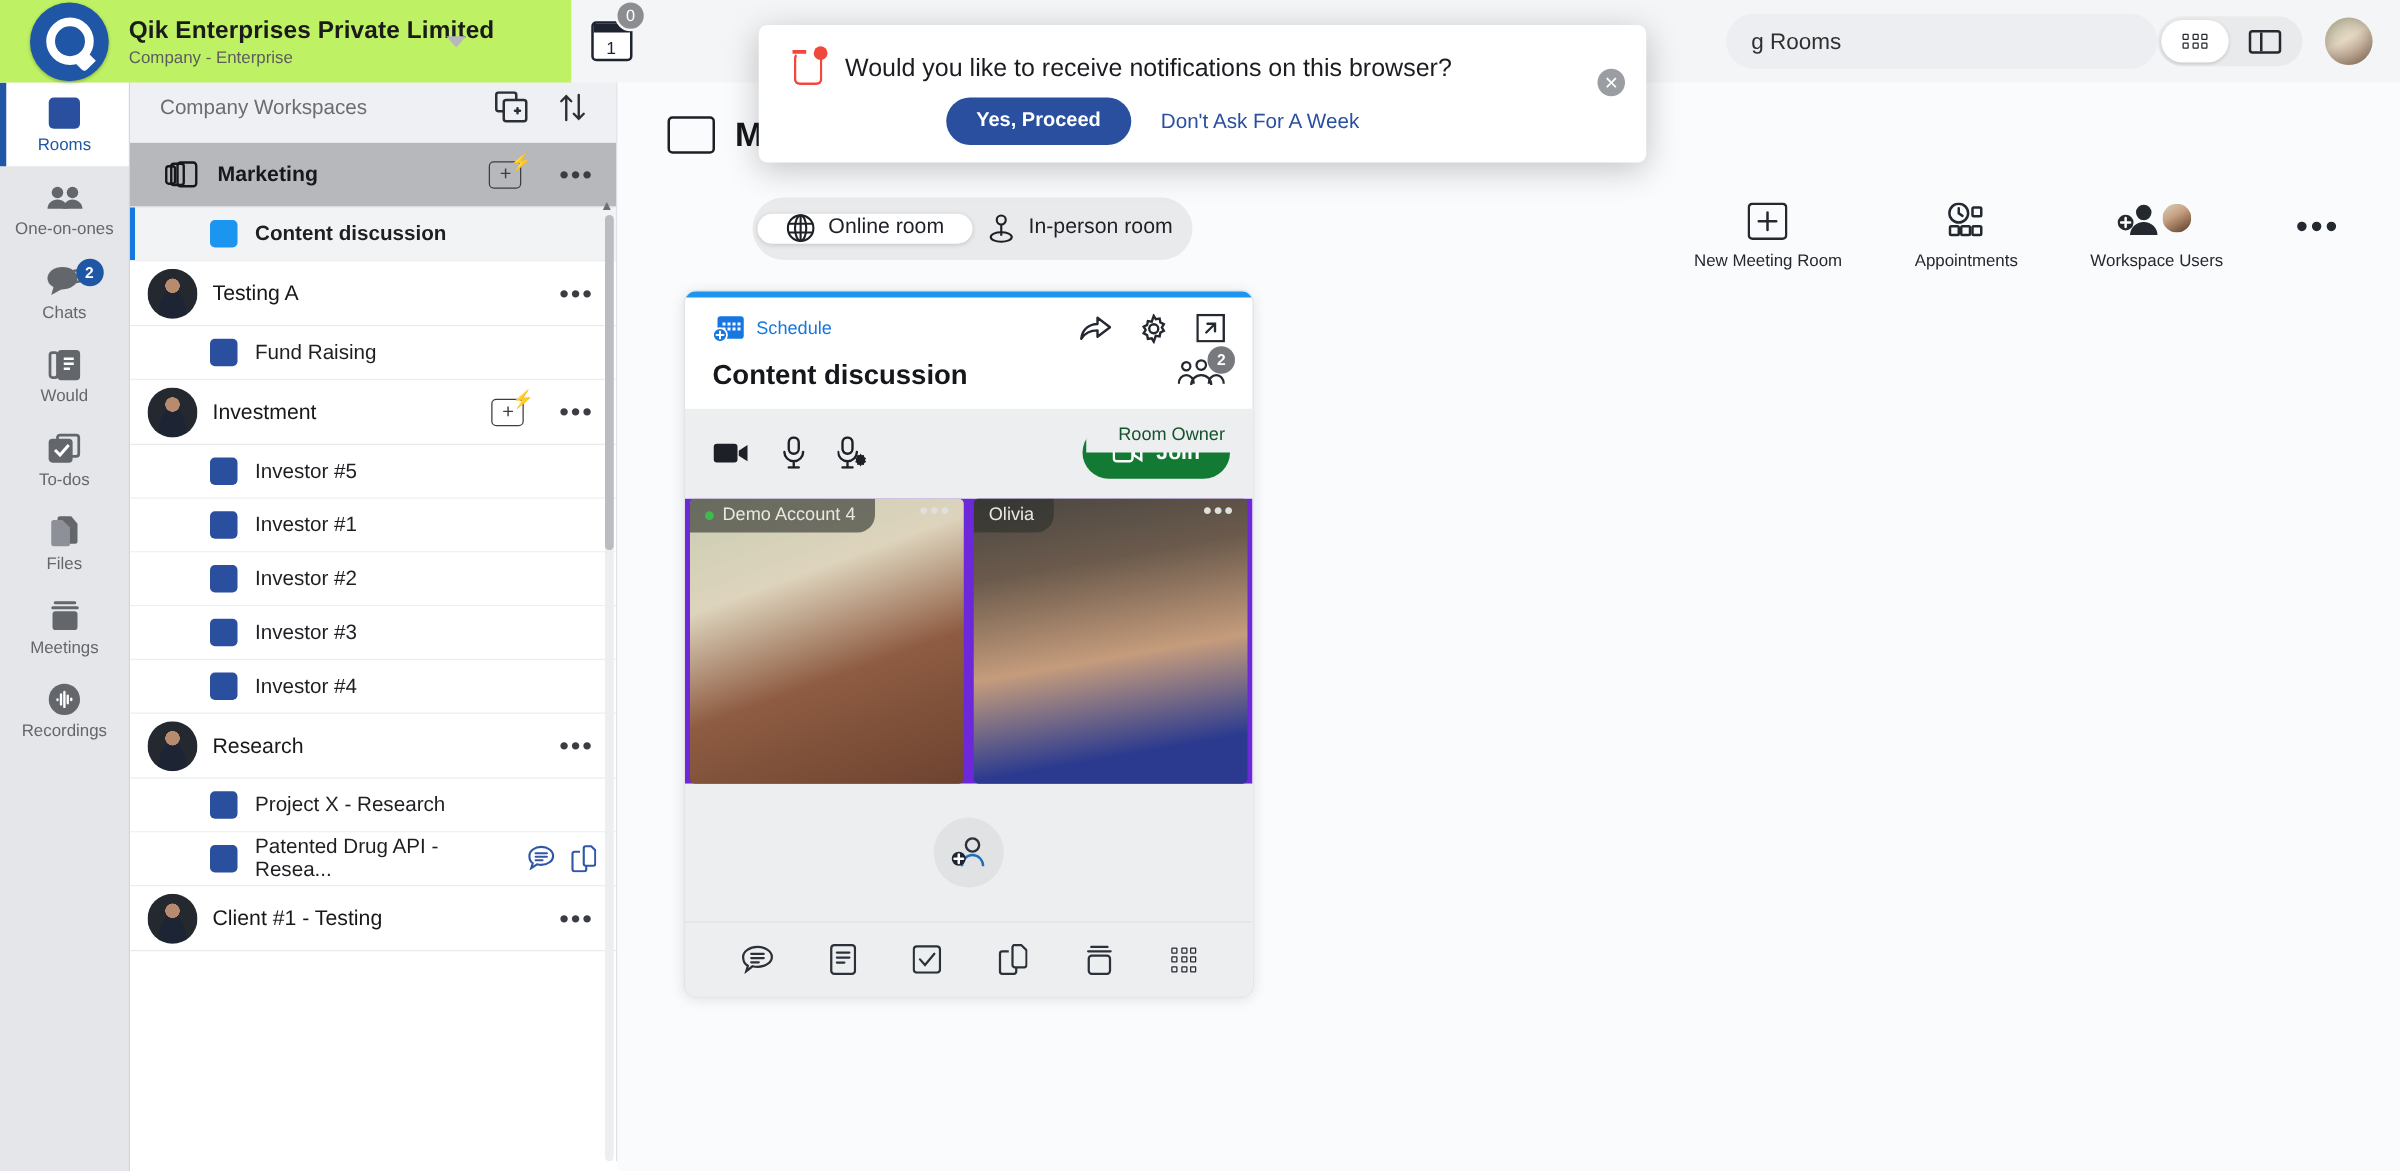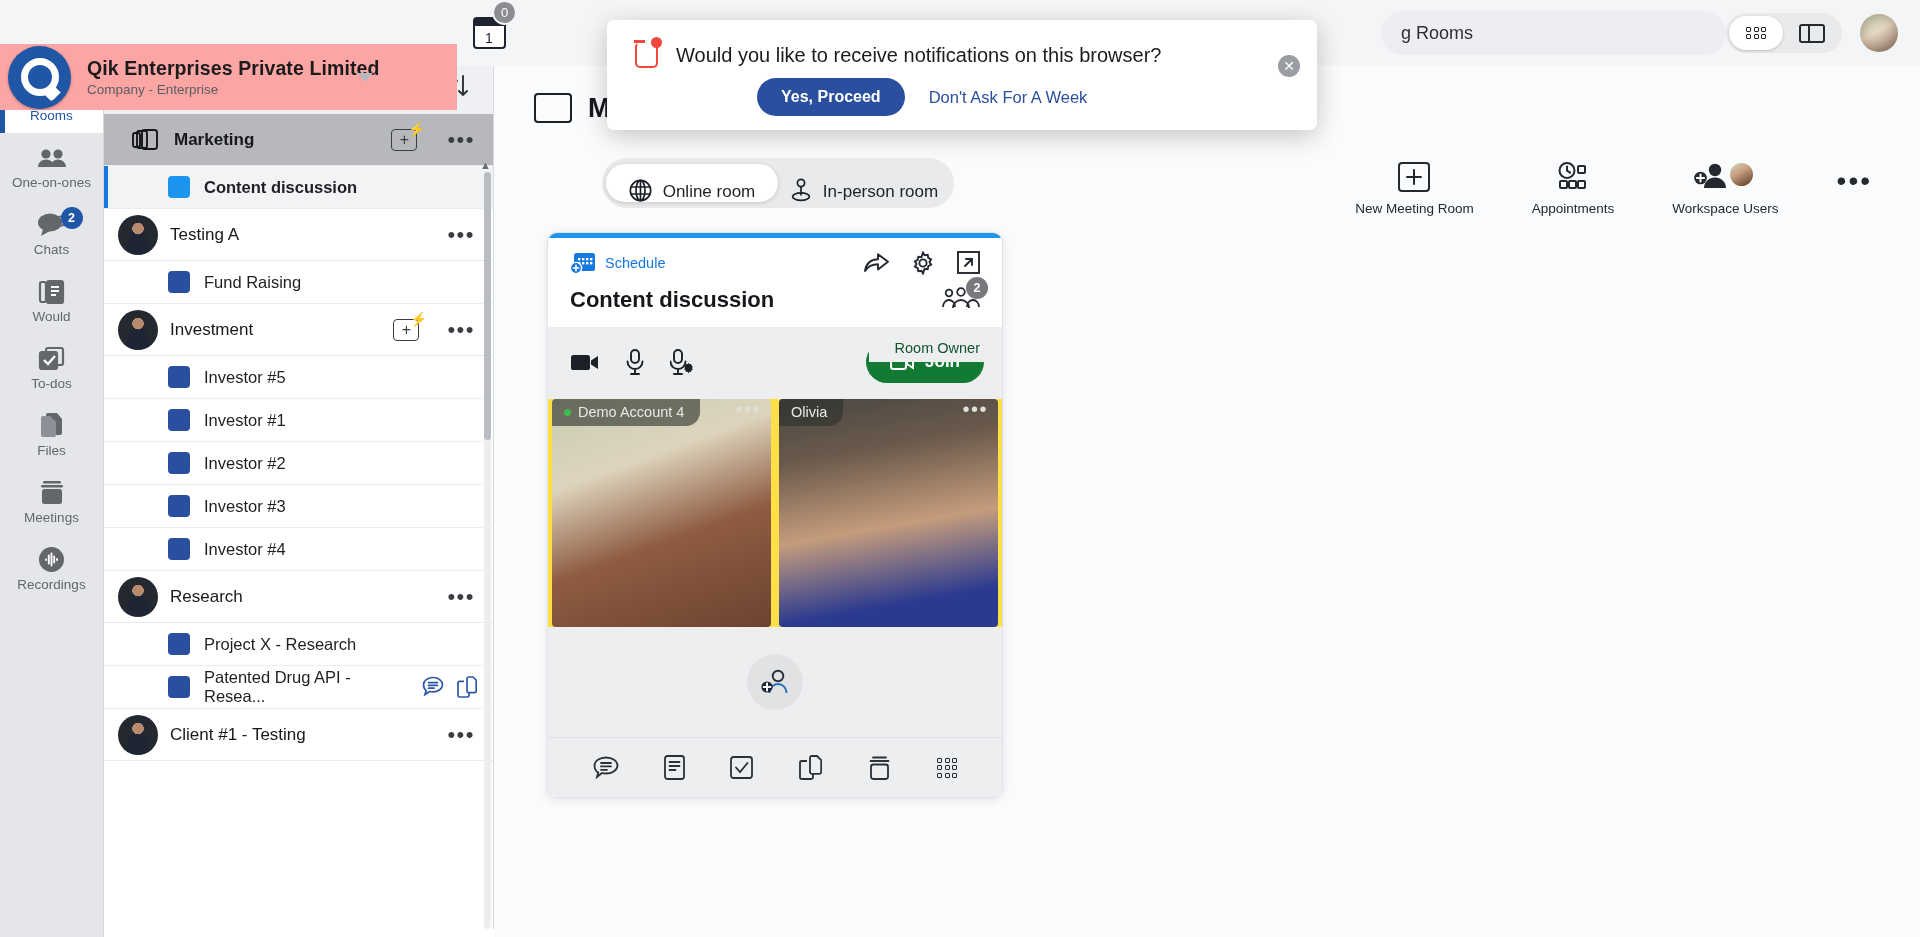--- a/index.html
+++ b/index.html
@@ -9,22 +9,22 @@
     background:#ffffff; overflow:hidden;
   }
   body { position:relative; }
 
   
   .topbar {
     position:absolute; top:0; left:0; width:1920px; height:66px;
     background:#f4f5f7; display:flex; align-items:stretch; z-index:5;
   }
   .org-block {
-    width:457px; height:66px; background:#fca5a5;
-    display:flex; align-items:center; padding-left:8px; position:relative;margin-top:44px;
+    width:457px; height:66px; background:#bef264;
+    display:flex; align-items:center; padding-left:24px; position:relative;
   }
   .org-logo {
     width:63px; height:63px; border-radius:50%;
     background:#1f56a5; position:relative; flex:none;
     box-shadow:0 1px 3px rgba(0,0,0,.3);
     display:flex; align-items:center; justify-content:center;
   }
   .org-logo .ring {
     width:38px; height:38px; border-radius:50%;
     border:7px solid #ffffff; position:relative;
@@ -172,21 +172,21 @@
     position:absolute;right:48px;top:94px;display:flex;align-items:flex-start;gap:58px;
   }
   .ma{display:flex;flex-direction:column;align-items:center;gap:7px;color:#24282f;font-size:13.5px;}
   .ma .ico{height:34px;display:flex;align-items:center;justify-content:center;}
 
   
   .roomtabs{
     margin:8px 0 0 108px; width:352px;height:50px;border-radius:25px;background:#e9eaec;
     display:flex;align-items:center;padding:4px;
   }
-  .rt{flex:1;height:38px;border-radius:21px;display:flex;align-items:flex-end;justify-content:center;gap:11px;font-size:17px;color:#1d2026;}
+  .rt{flex:1;height:24px;border-radius:21px;display:flex;align-items:flex-start;justify-content:center;gap:11px;font-size:17px;color:#1d2026;}
   .rt.active{background:#fff;box-shadow:0 1px 4px rgba(0,0,0,.16);}
 
   
   .card{
     margin:24px 0 0 53px;width:456px;height:auto;background:#fff;
     border-radius:10px;border:1px solid #e1e3e6;
     box-shadow:0 2px 10px rgba(0,0,0,.10); overflow:hidden;position:relative;
   }
   .card:before{content:"";position:absolute;left:0;right:0;top:0;height:5px;background:#1b95ef;}
   .card-top{display:flex;align-items:center;padding:18px 22px 6px 22px;}
@@ -204,21 +204,21 @@
     border-radius:9px 0 0 0; padding:7px 22px 6px 26px;font-size:14.5px;color:#14532d;
   }
   .ctrl-bar{
     background:#eceef0;display:flex;align-items:center;padding:14px 18px 16px 22px;gap:26px;
   }
   .ctrl-bar .sp{flex:1;}
   .join-btn{
     background:#137a33;color:#fff;border-radius:22px;height:42px;padding:0 24px;
     display:flex;align-items:center;gap:10px;font-size:17px;font-weight:bold;border:none;
   }
-  .tiles{display:flex;gap:8px;padding:0 4px 0 4px;background:#fde047;}
+  .tiles{display:flex;gap:8px;padding:0 4px 0 4px;background:#6d28d9;}
   .tile{
     width:221px;height:228px;border-radius:4px;position:relative;overflow:hidden;
   }
   .tile.a{background:linear-gradient(160deg,#c7cdb0 0%,#ded4bd 30%,#8e5c42 60%,#6d4330 100%);}
   .tile.b{background:linear-gradient(170deg,#4a4742 0%,#6b5a4c 25%,#c59c7c 55%,#2b3a8f 85%);}
   .tile-name{
     position:absolute;top:0;left:0;background:rgba(45,48,44,.62);color:#e8e9e4;
     border-radius:0 0 14px 0;padding:5px 16px 6px 12px;font-size:14.5px;display:flex;align-items:center;gap:7px;
   }
   .dot-on{width:7px;height:7px;border-radius:50%;background:#3fbb4e;display:block;}

